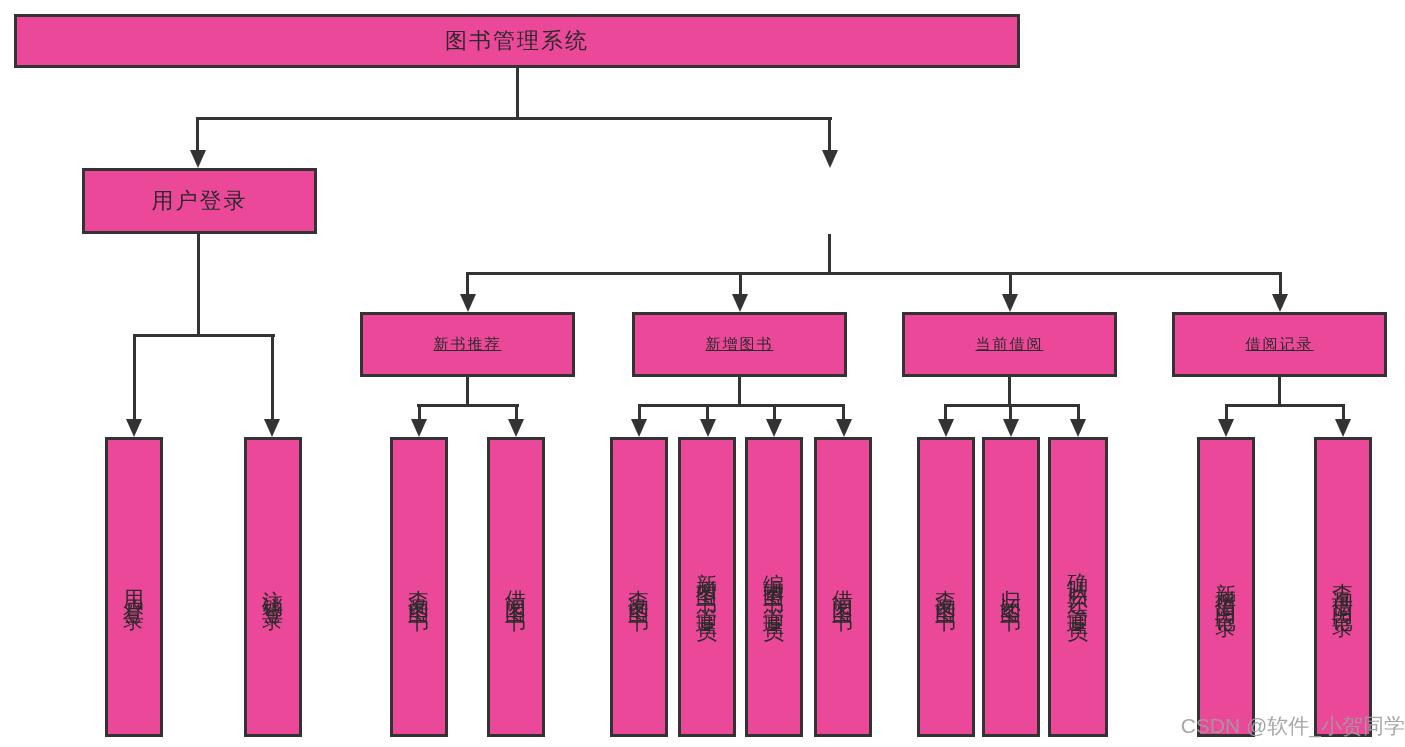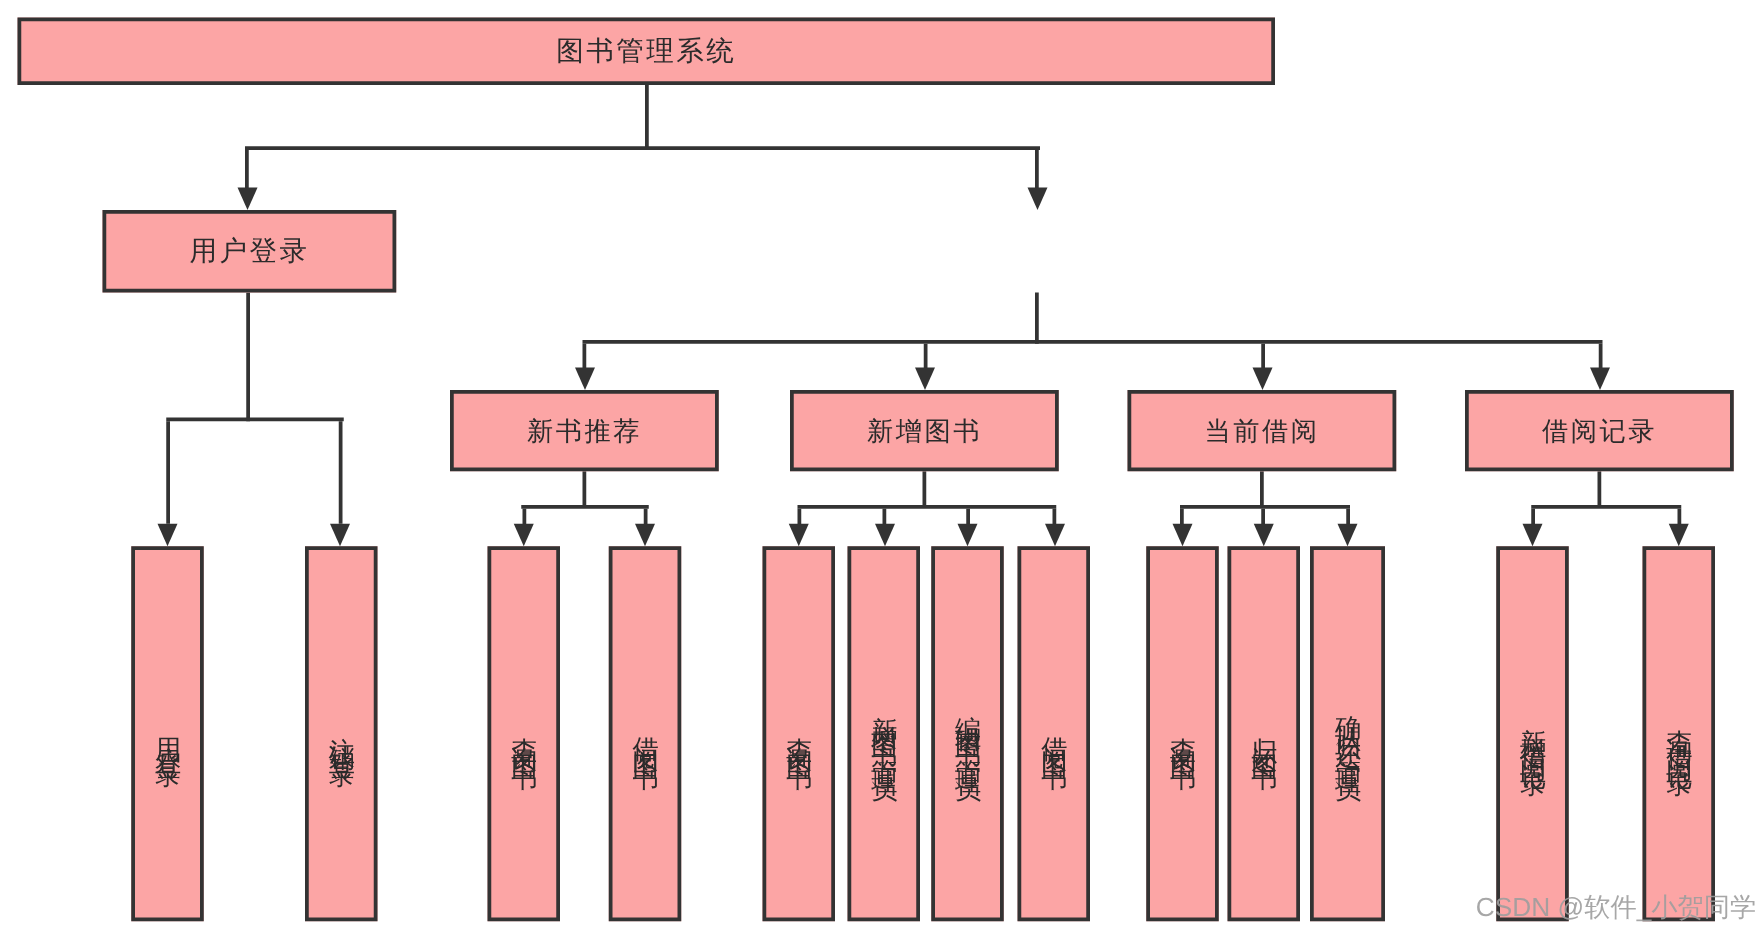--- a/index.html
+++ b/index.html
@@ -9,30 +9,30 @@
     height: 747px;
     background: #ffffff;
     font-family: "Liberation Sans", sans-serif;
     color: #2b2b2b;
     overflow: hidden;
   }
   .node {
     position: absolute;
     box-sizing: border-box;
     border: 3px solid #333333;
-    background: #fca5a5;
+    background: #ec4899;
     display: flex;
     align-items: center;
     justify-content: center;
     text-align: center;
   }
   .node span { display: block; color: #2b2b2b; }
   .root-label  { font-size: 22px; letter-spacing: 2px; }
   .h-label     { font-size: 22px; letter-spacing: 2px; }
-  .cat-label   { font-size: 21px; letter-spacing: 2px; }
+  .cat-label   { font-size: 15px; letter-spacing: 2px; text-decoration: underline; }
   .leaf span {
     writing-mode: vertical-rl;
     text-orientation: upright;
     font-size: 21px;
     letter-spacing: 7px;
     line-height: 1;
   }
   .hl, .vl { position: absolute; background: #333333; }
   .arrow {
     position: absolute;

